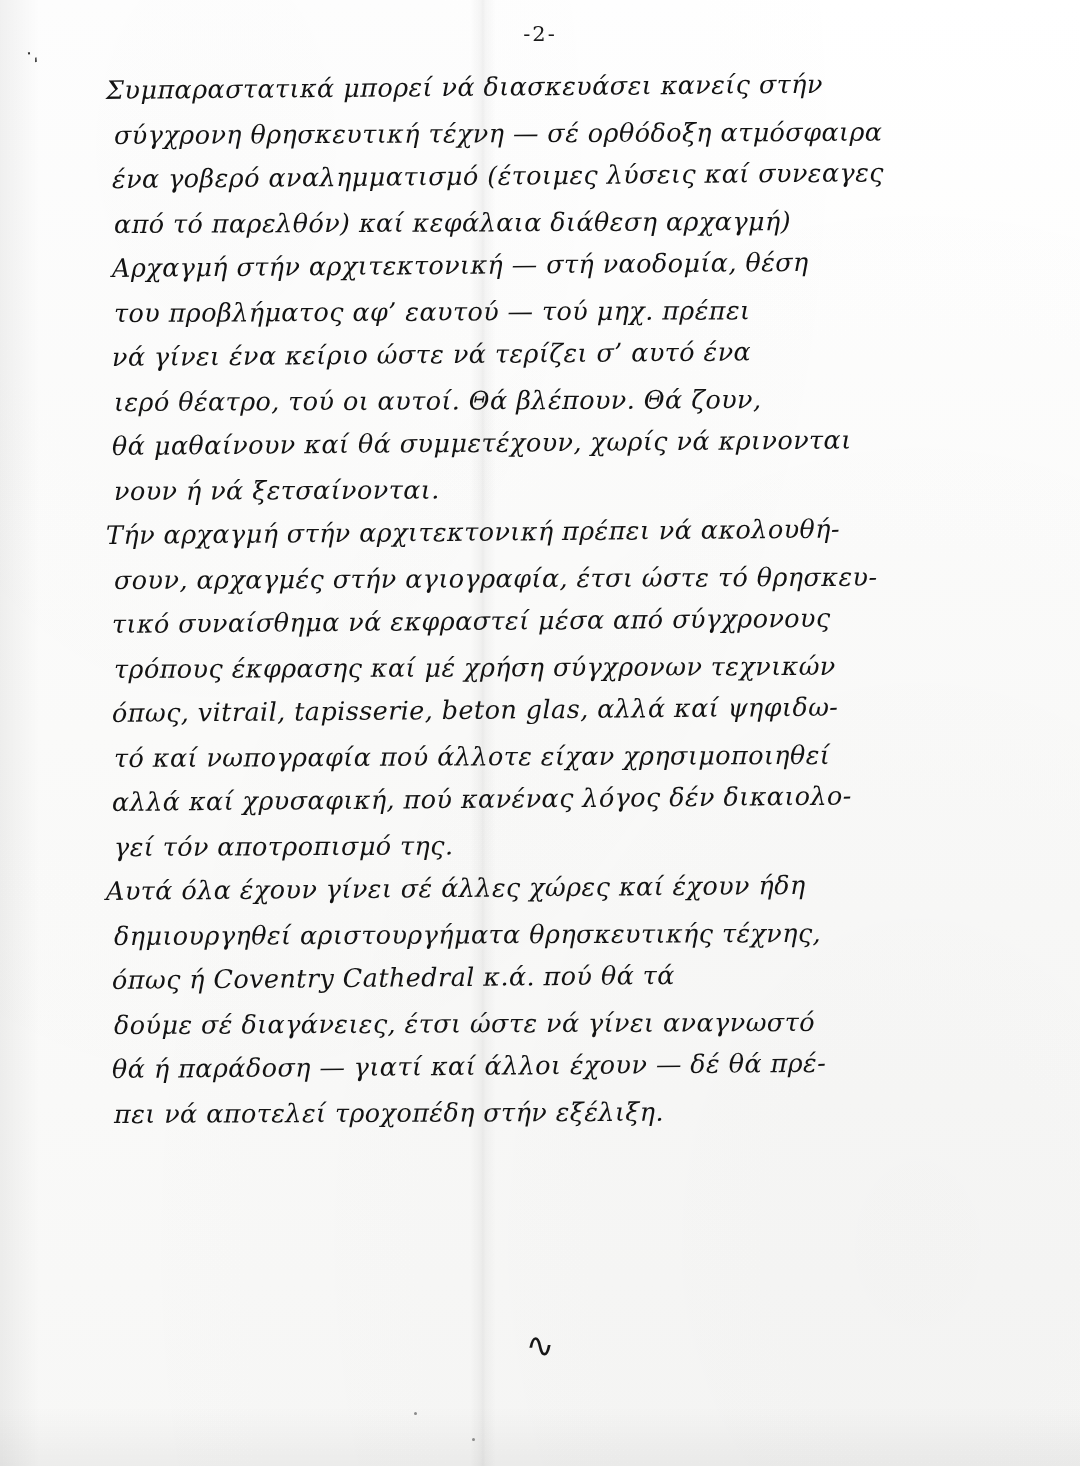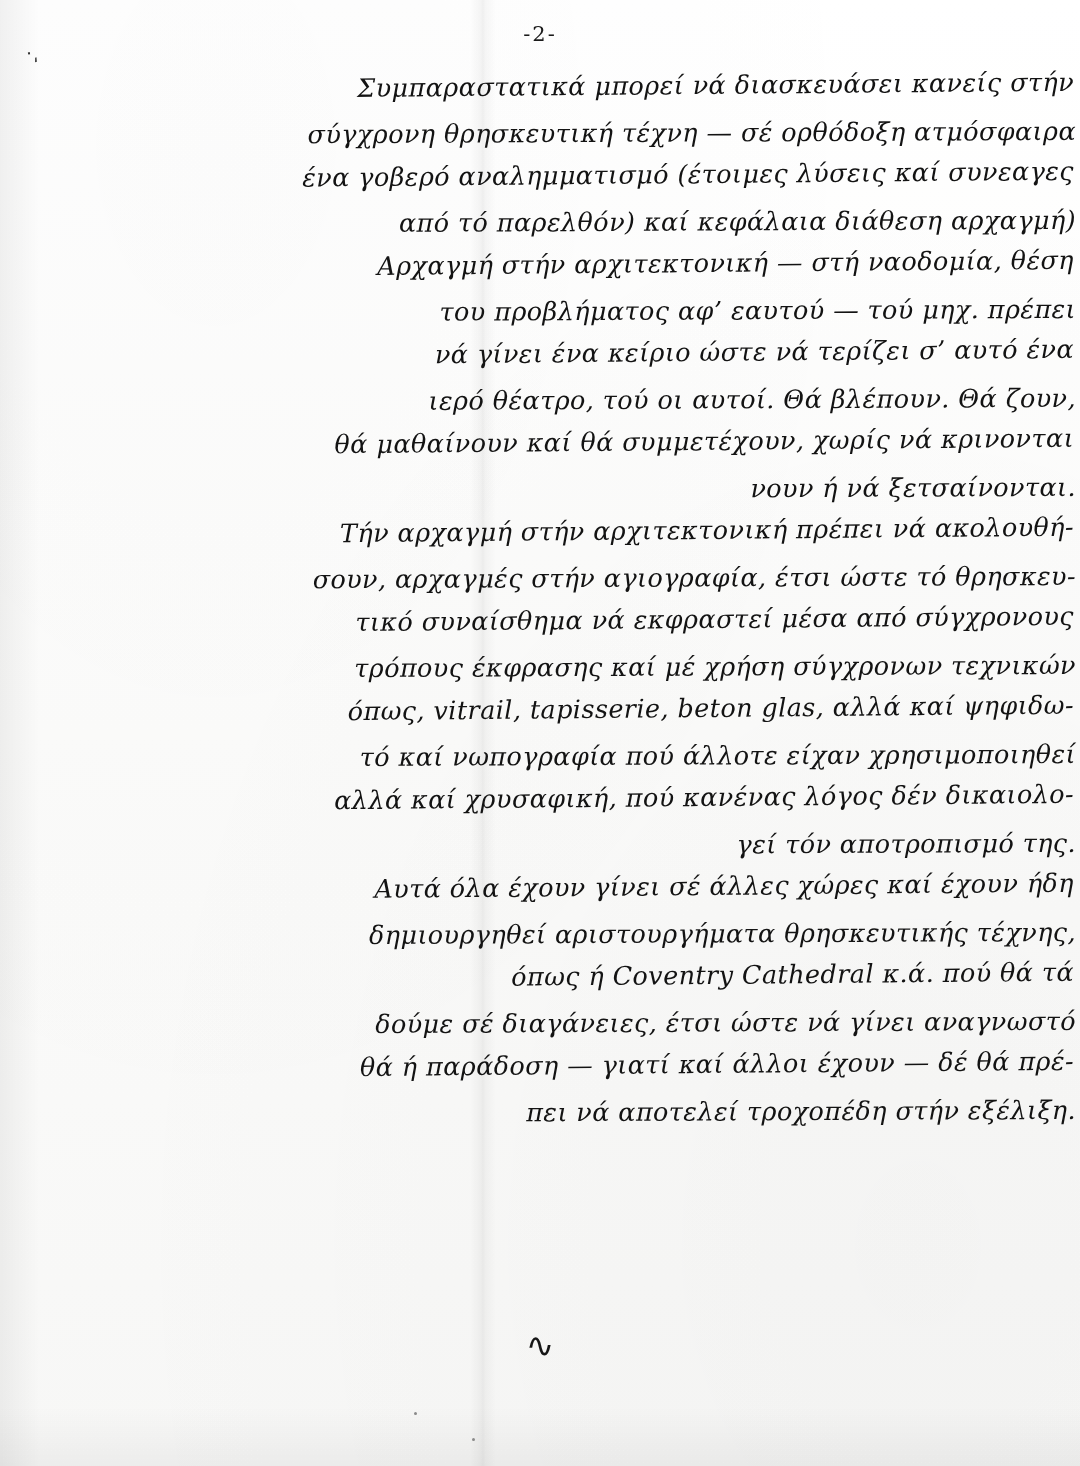--- a/index.html
+++ b/index.html
@@ -72,23 +72,22 @@
     top: 42px;
     left: 26px;
     font-size: 18px;
     color: #2a2a2a;
     transform: rotate(-12deg);
   }
 
   .handwriting-block {
     position: absolute;
     top: 68px;
-    left: 134px;
+    left: 112px;
     width: 940px;
-    text-align: right;
   }
   .hw-line {
     font-family: "DejaVu Serif", serif;
     font-style: italic;
     font-size: 25.5px;
     line-height: 44.5px;
     color: #131313;
     white-space: nowrap;
     letter-spacing: 0.4px;
     transform-origin: left center;

